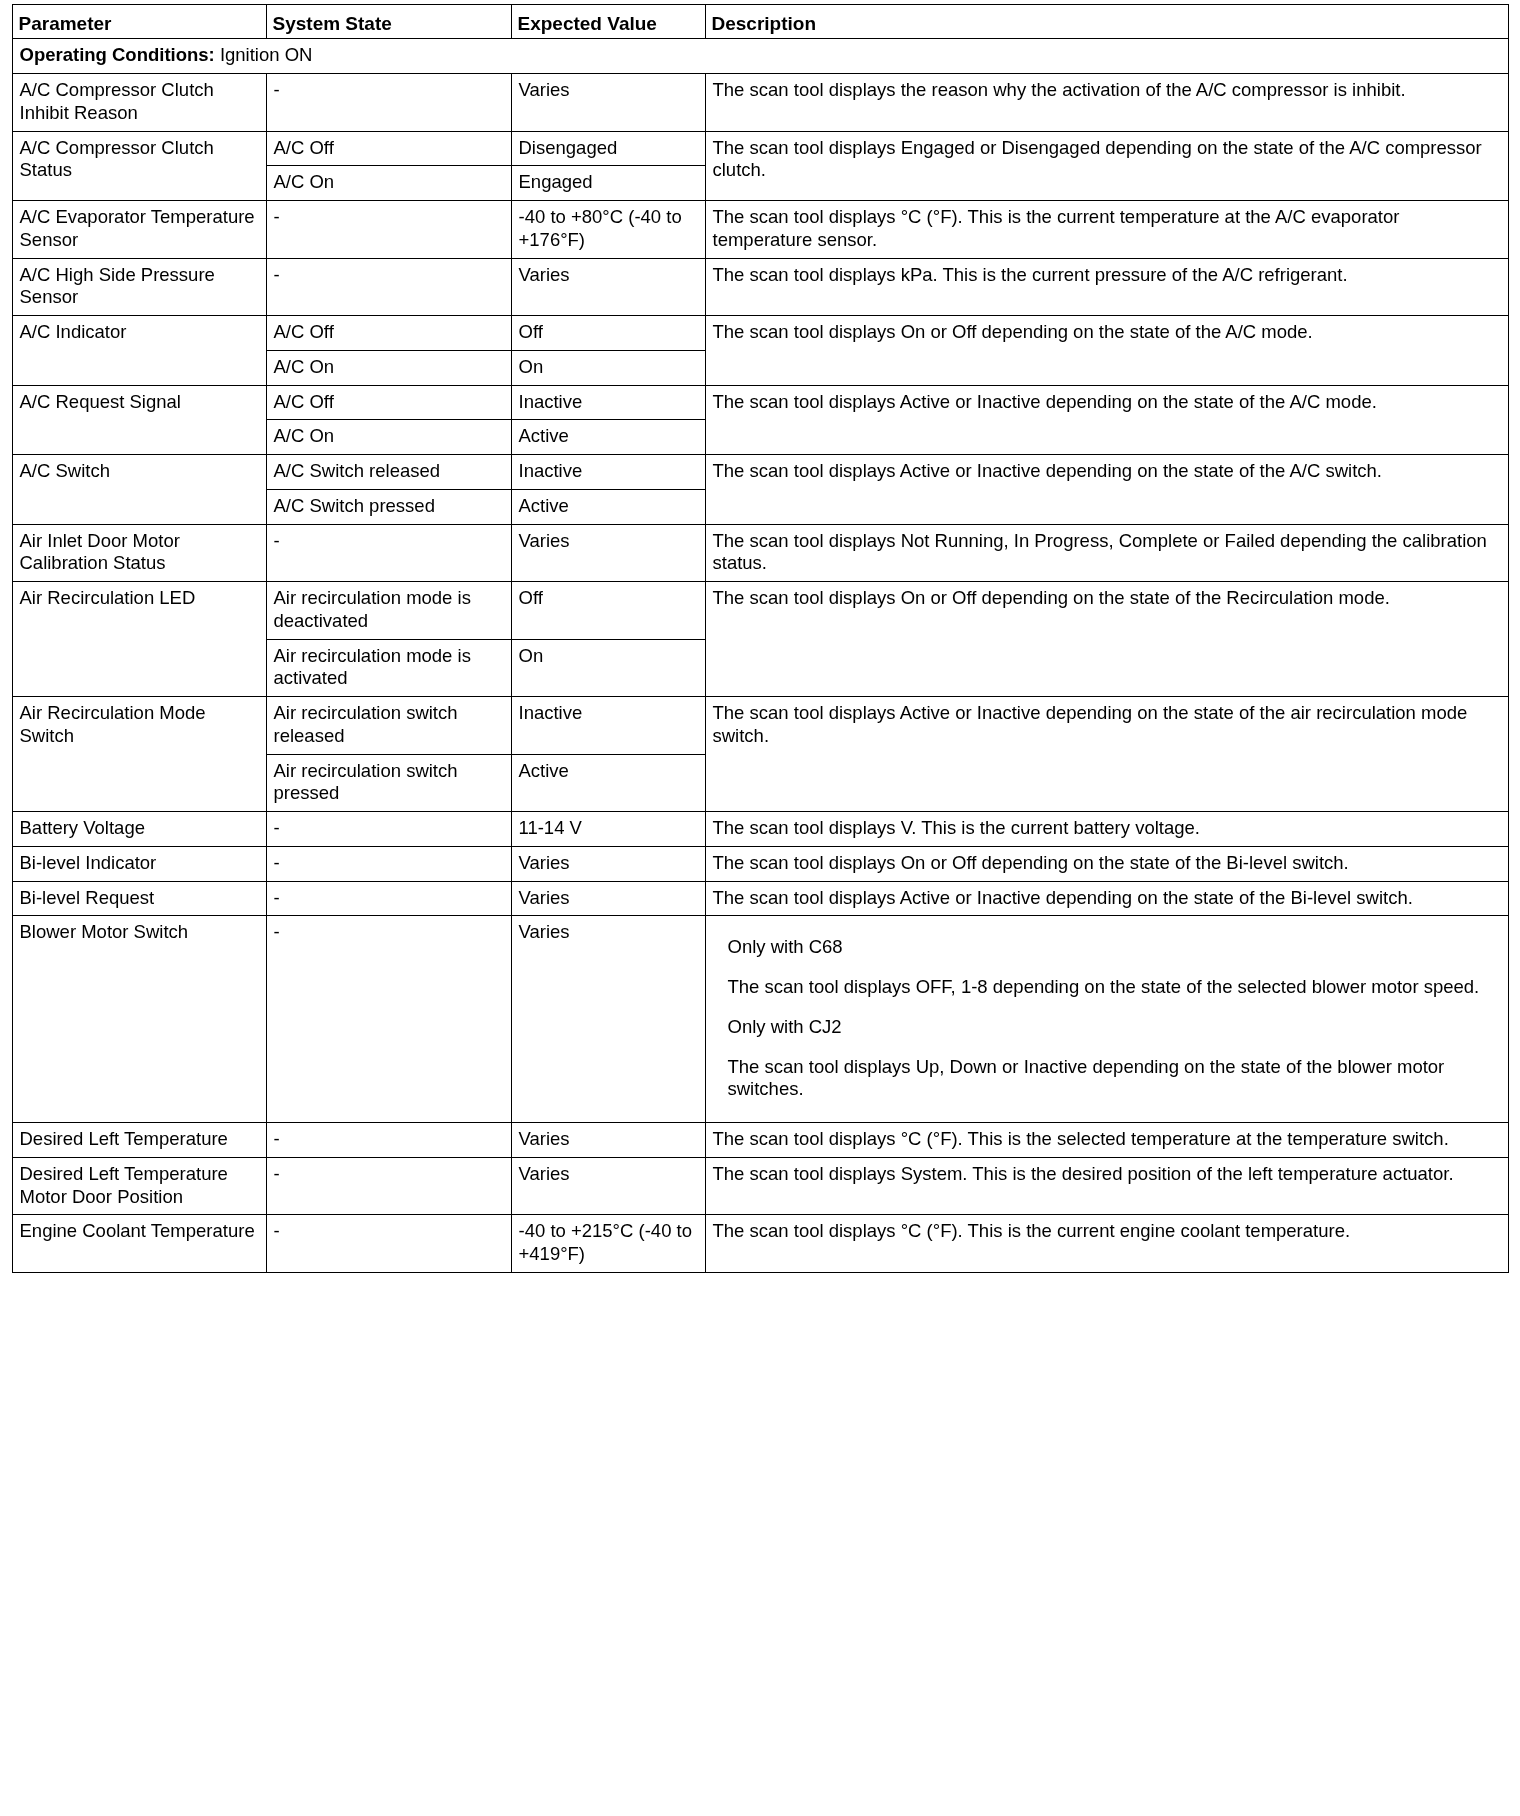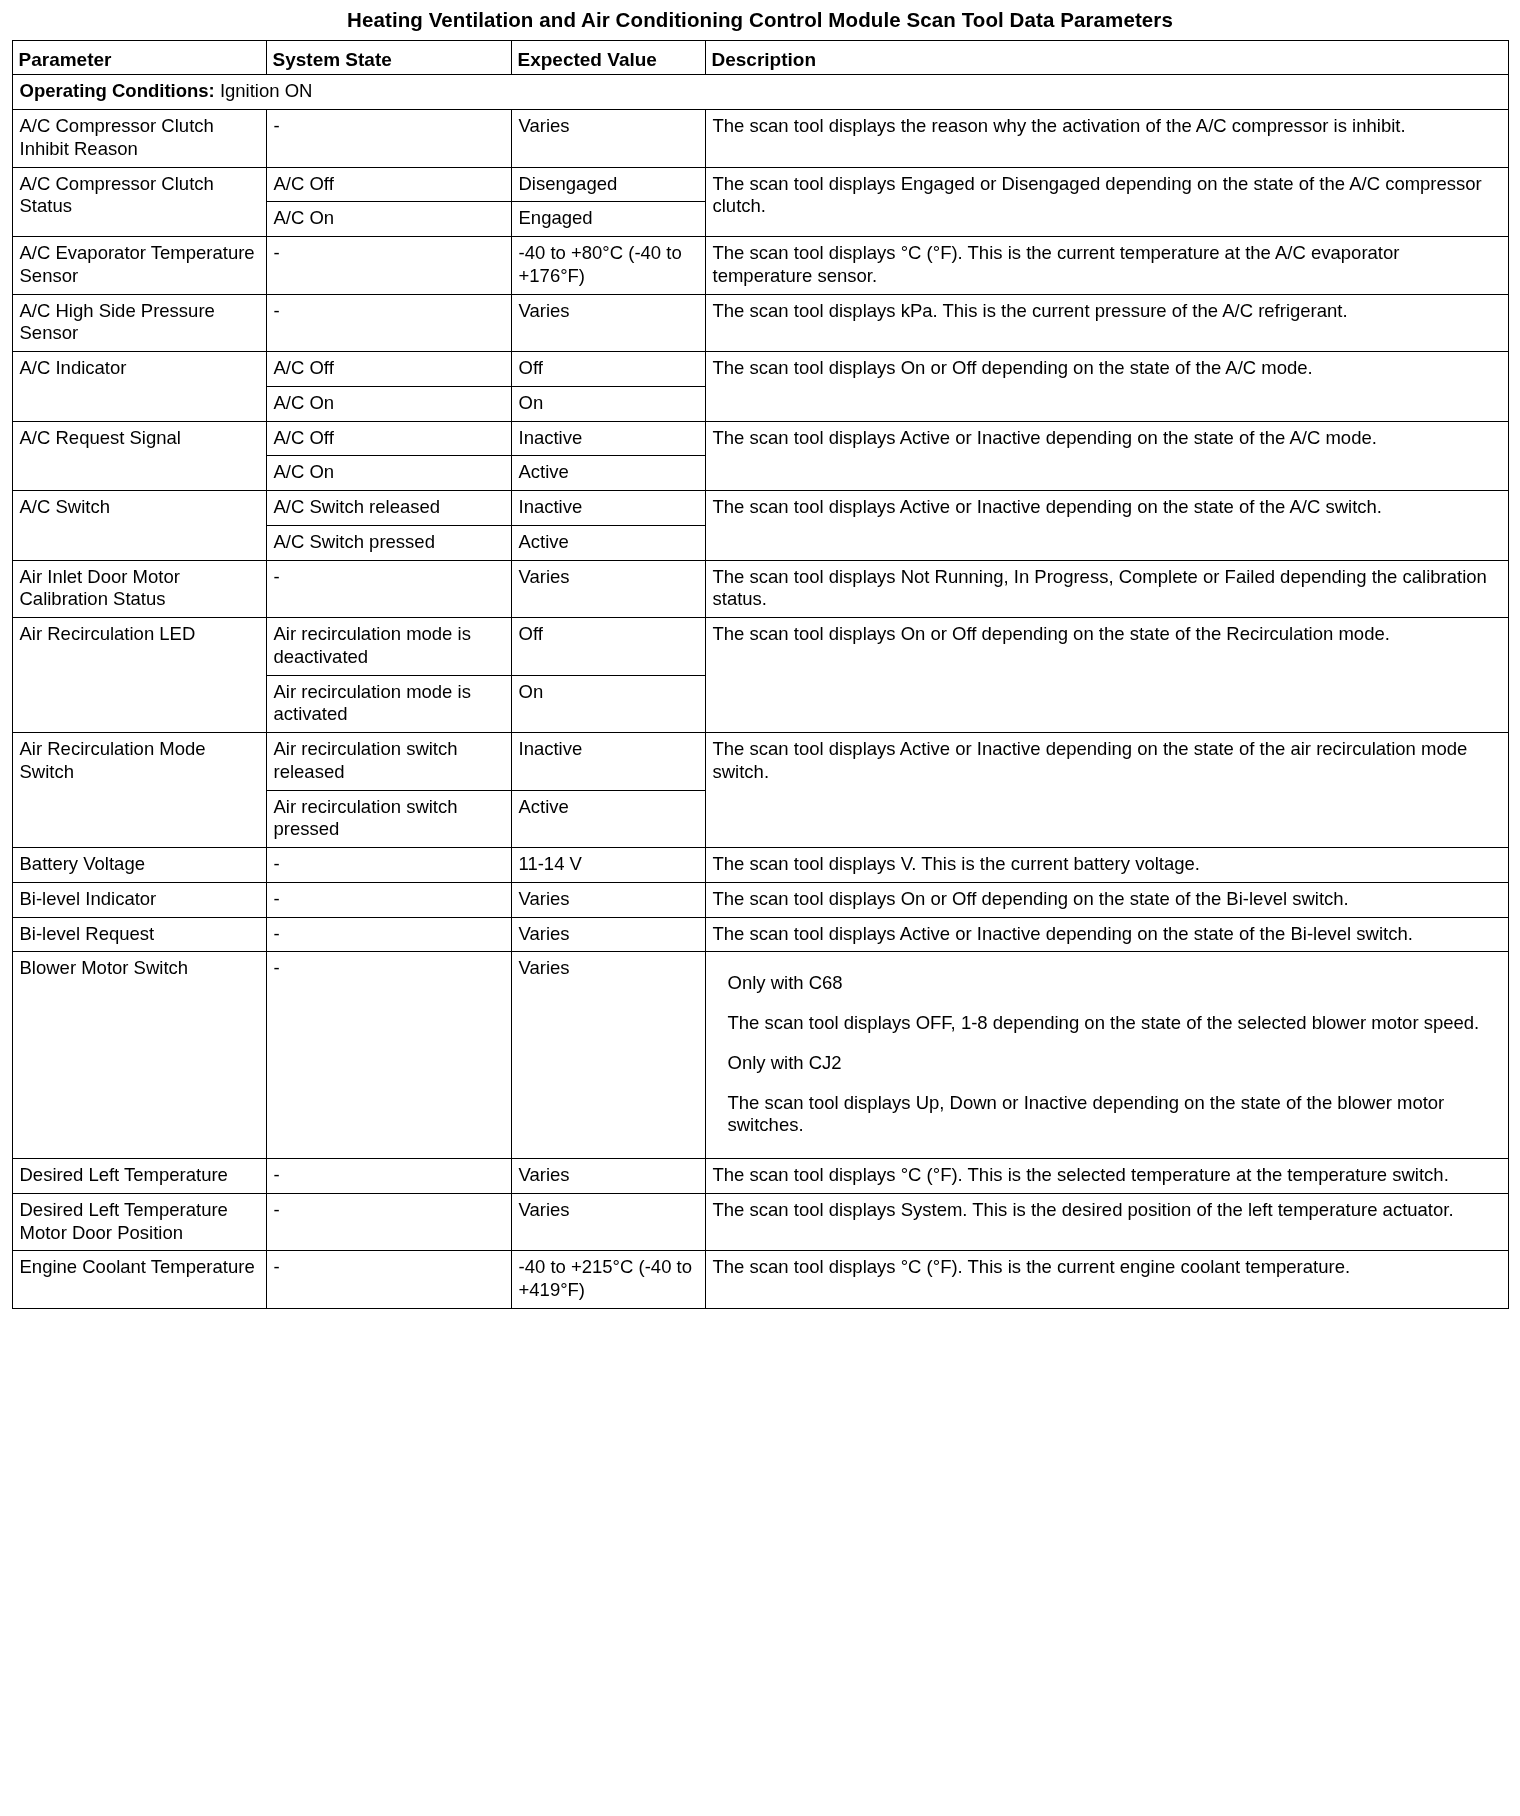--- a/index.html
+++ b/index.html
@@ -59,21 +59,20 @@
   }
   .oc-label { font-weight: bold; }
   .desc-p { margin: 15px; }
   .desc-p + .desc-p { margin-top: 17px; }
 </style>
 </head>
 <body>
 
 <div class="page">
 
-  <div class="doc-title">Heating Ventilation and Air Conditioning Control Module Scan Tool Data Parameters</div>
 
   <table class="params">
     <colgroup>
       <col class="c-param">
         <col class="c-state">
         <col class="c-value">
         <col class="c-desc">
     </colgroup>
     <thead>
       <tr>

